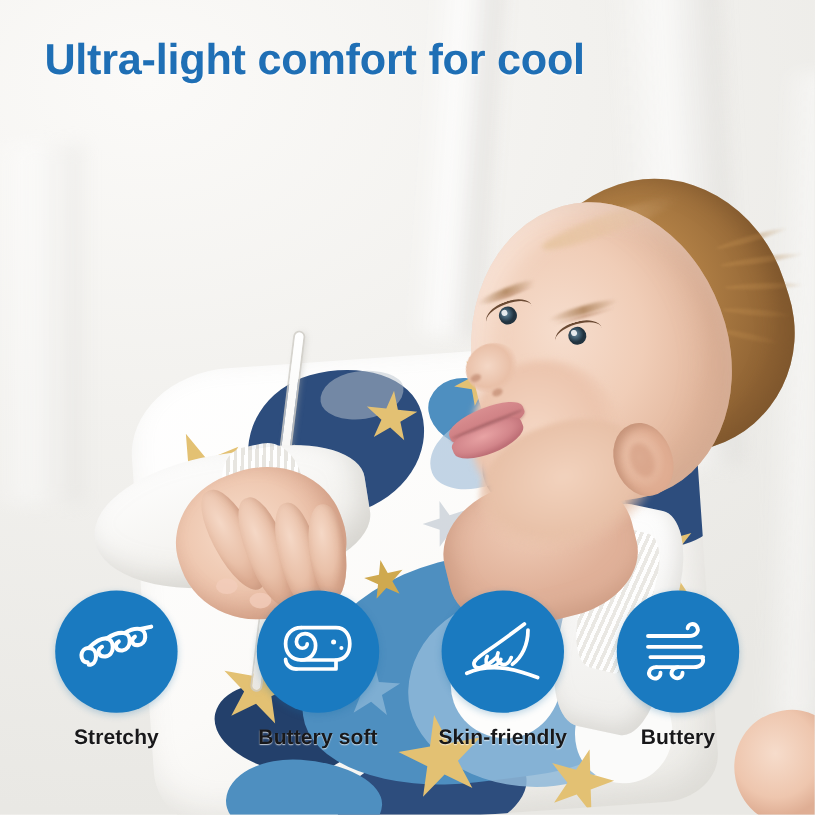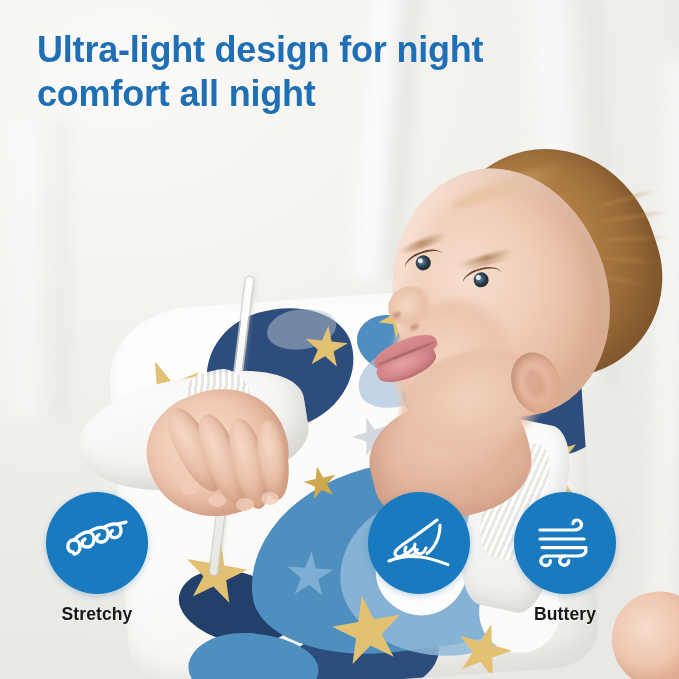--- a/index.html
+++ b/index.html
@@ -333,55 +333,70 @@
       <div class="nail nl1"></div>
       <div class="nail nl2"></div>
       <div class="nail nl3"></div>
       <div class="nail nl4"></div>
 
       <div class="leg"></div>
     </div>
   </div>
 
   <div class="headline">
-    <div>Ultra-light design for night</div>
-    <div>comfort all night</div>
+    <div>Ultra-light comfort for cool</div>
   </div>
 
   <div class="features">
 
     <div class="feat feat-1">
       <div class="badge">
         <svg width="68" height="46" viewBox="0 0 68 46" fill="none">
           <g stroke="#ffffff" stroke-width="3.4" stroke-linecap="round" stroke-linejoin="round" fill="none">
             <path d="M10 32 C3 32 3 20 11 20 C19 20 19 34 11 34"></path>
             <path d="M11 20 C17 14 21 12 25 12 C33 12 33 26 25 27 C19 27.6 17 22 22 19"></path>
             <path d="M26 12 C32 8 36 7 40 7.5 C47 8.2 47 21 39 22 C33.5 22.6 31.6 17.4 36 14.6"></path>
             <path d="M41 7.5 C46 4.5 50 3.5 53.5 4.2 C60 5.4 59.5 17 52 17.6 C47 18 45.4 13.2 49.4 10.6"></path>
             <path d="M54 4.2 L63 2.2"></path>
           </g>
         </svg>
       </div>
       <div class="feat-label">Stretchy</div>
     </div>
 
+    <div class="feat feat-2">
+      <div class="badge">
+        <svg width="62" height="48" viewBox="0 0 62 48" fill="none">
+          <g stroke="#ffffff" stroke-width="3.1" stroke-linecap="round" stroke-linejoin="round" fill="none">
+            <path d="M17 4 H46 C53.5 4 57.5 10 57.5 17.5 C57.5 25 53.5 31 46 31 H17"></path>
+            <path d="M46 31 V38.5 H13"></path>
+            <path d="M17 4 C9 4 4 10 4 17.5 C4 25 9 31 17 31 C24.5 31 29 25.5 29 19 C29 13 25 9 20.2 9 C16 9 13 12 13 15.8 C13 19 15.4 21.2 18 21.2 C20.4 21.2 22 19.6 22 17.6"></path>
+            <path d="M13 38.5 C8.2 38.5 4 35 4 30.5"></path>
+          </g>
+          <circle cx="44" cy="16" r="2.1" fill="#ffffff"></circle>
+          <circle cx="50.5" cy="21" r="1.7" fill="#ffffff"></circle>
+        </svg>
+      </div>
+      <div class="feat-label">Buttery soft</div>
+    </div>
 
     <div class="feat feat-3">
       <div class="badge">
         <svg width="68" height="52" viewBox="0 0 68 52" fill="none">
           <g stroke="#ffffff" stroke-width="3.1" stroke-linecap="round" stroke-linejoin="round" fill="none">
             <path d="M52 3 C44 9 32 18 23 24 C16.5 28.4 13 31 11 33.6"></path>
             <path d="M55 8 C55 20 50 31 42 36.5"></path>
             <path d="M11 33.6 C8.5 37 11 40.4 15 39.4 C19.5 38.3 25 34.6 29 30.6"></path>
             <path d="M21 30 C19 33.6 20 37.6 23.6 38.4 C27 39.2 30.6 36.4 32.4 32.6"></path>
             <path d="M30 27.2 C28.6 31 29.8 35.6 33.4 36.6 C36.6 37.5 39.6 34.8 41 31"></path>
             <path d="M4 44 C14 39.6 26 38.6 36 40 C46 41.4 55 44.6 63 47.6"></path>
           </g>
         </svg>
       </div>
+      <div class="feat-label">Skin-friendly</div>
     </div>
 
     <div class="feat feat-4">
       <div class="badge">
         <svg width="62" height="54" viewBox="0 0 62 54" fill="none">
           <g stroke="#ffffff" stroke-width="3.2" stroke-linecap="round" stroke-linejoin="round" fill="none">
             <path d="M6 14 H40 C46.5 14 49 9.5 46.6 6 C44.4 2.8 39.6 3.6 39 7.6"></path>
             <path d="M6 23 H50"></path>
             <path d="M8 31.6 H52"></path>
             <path d="M13 40 H44 C50.5 40 53.5 35.6 51 31.8"></path>

